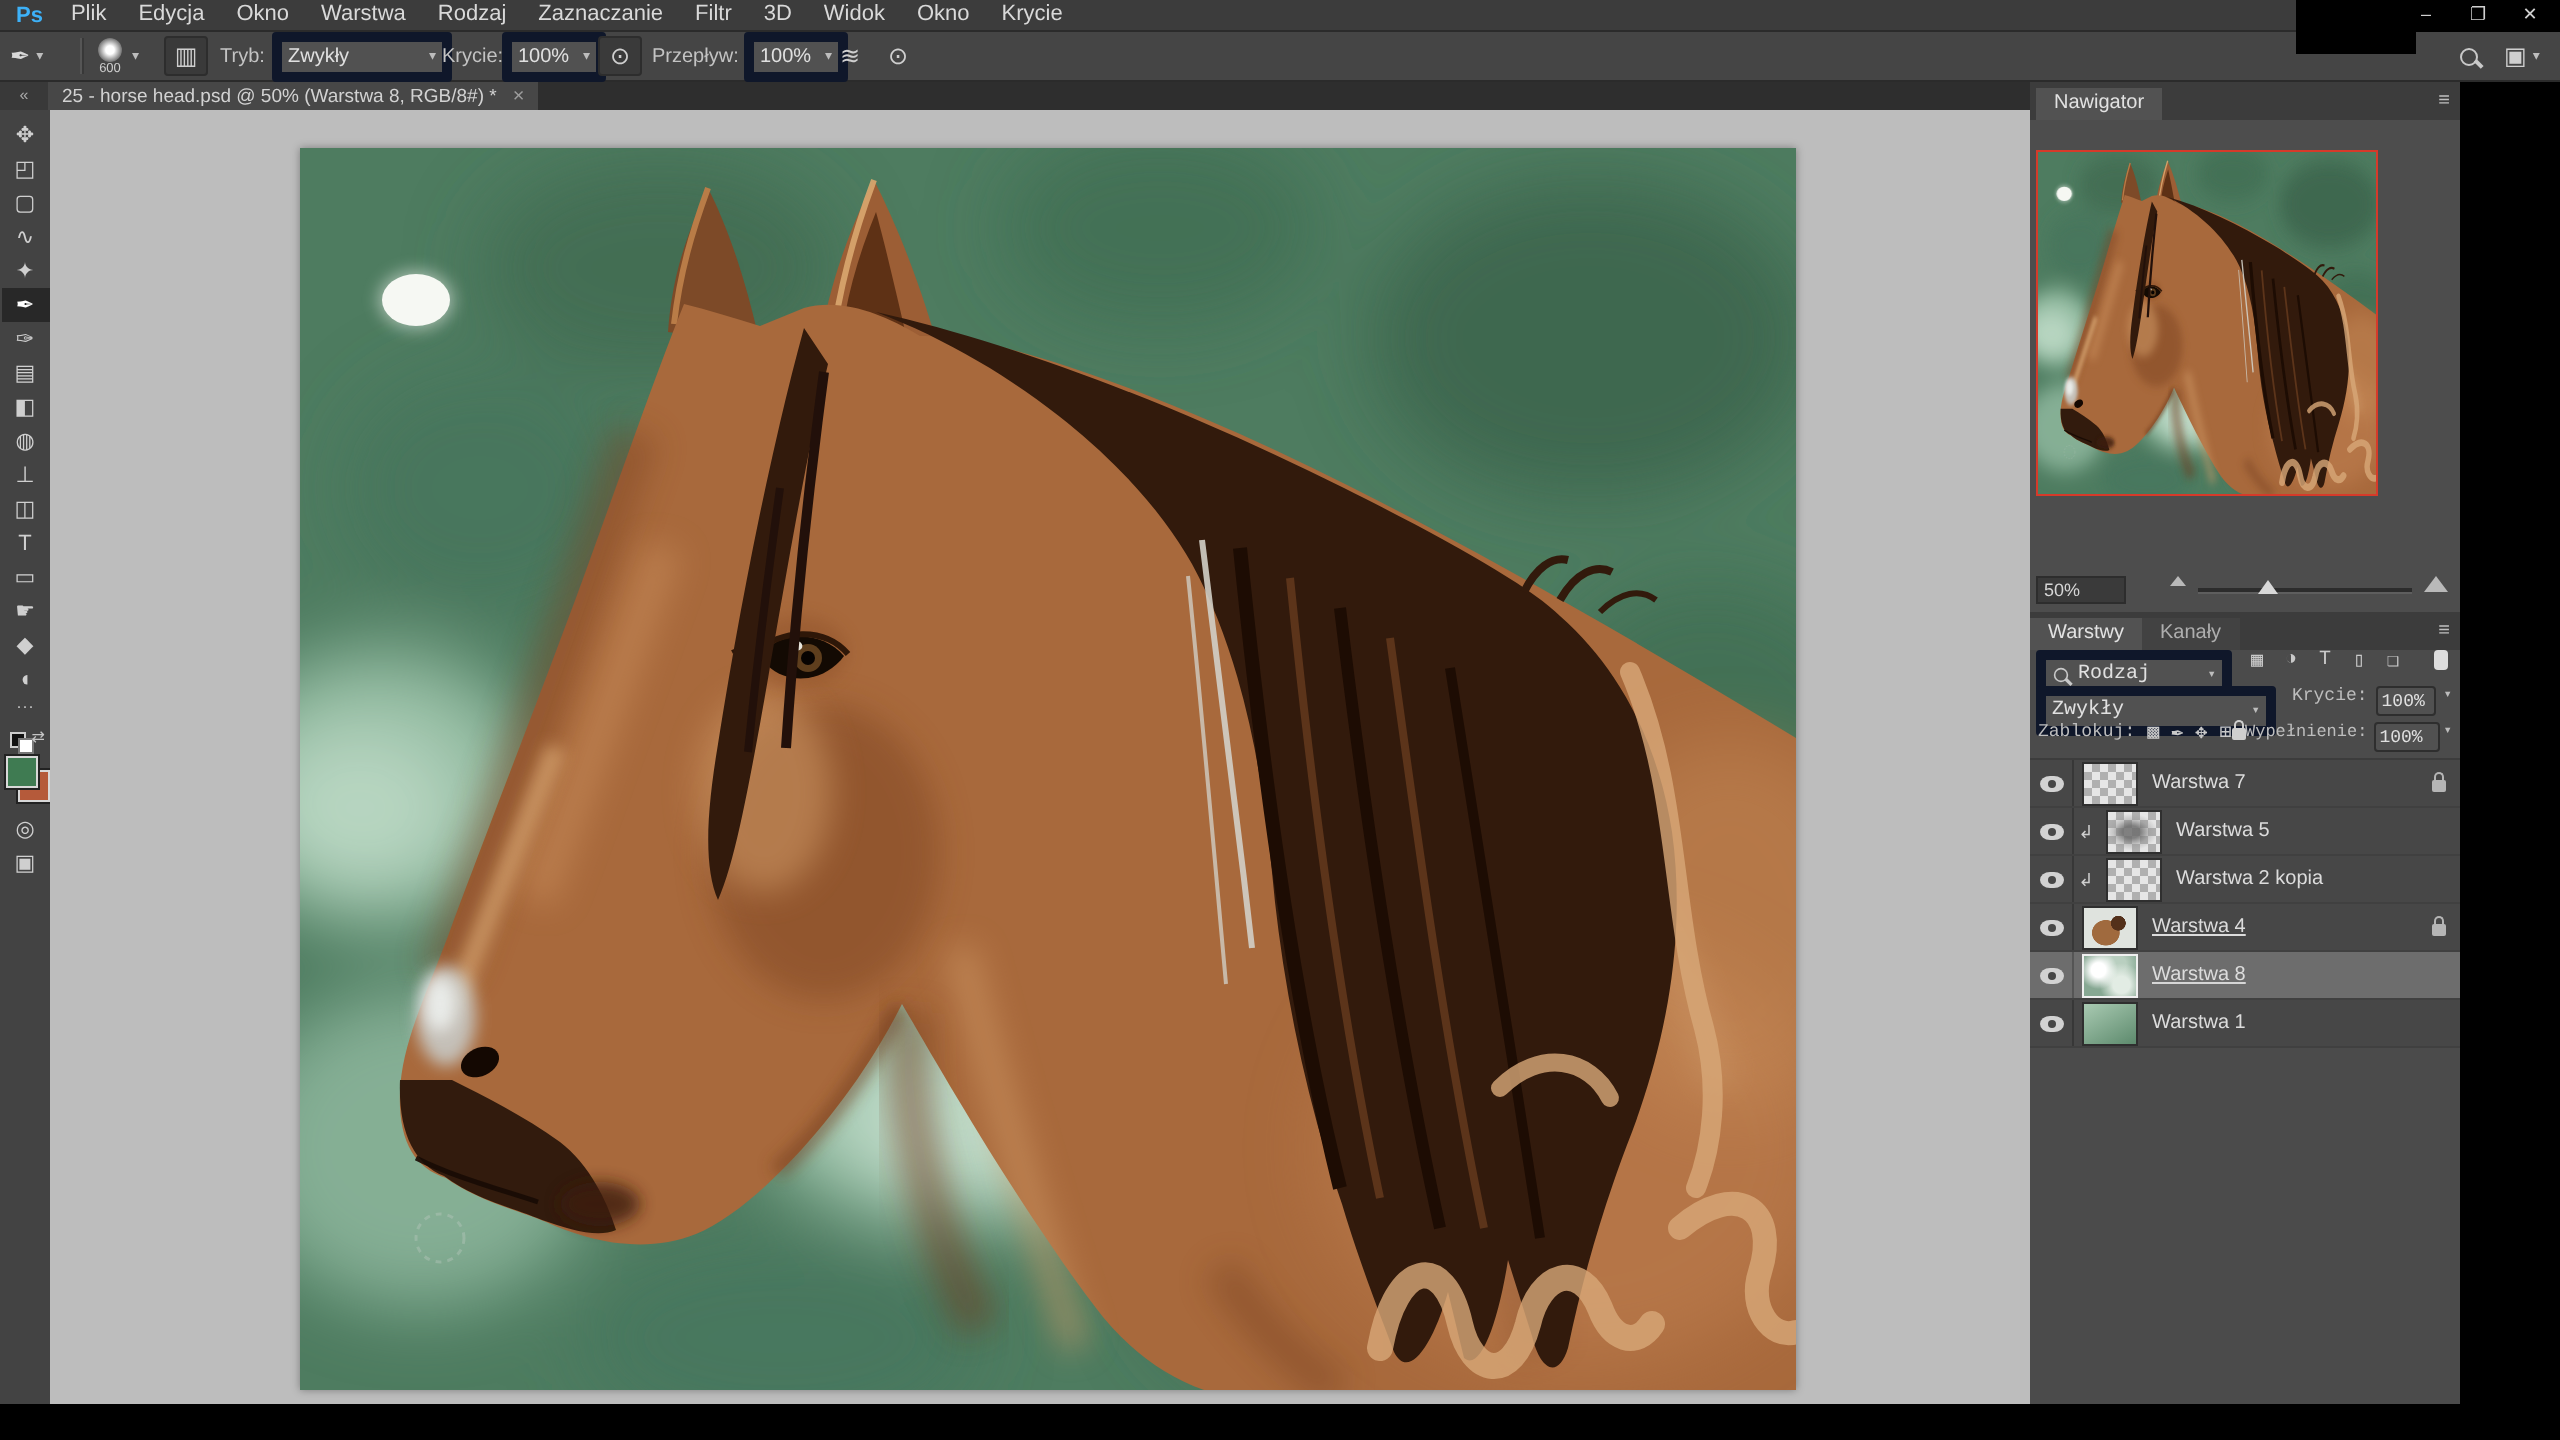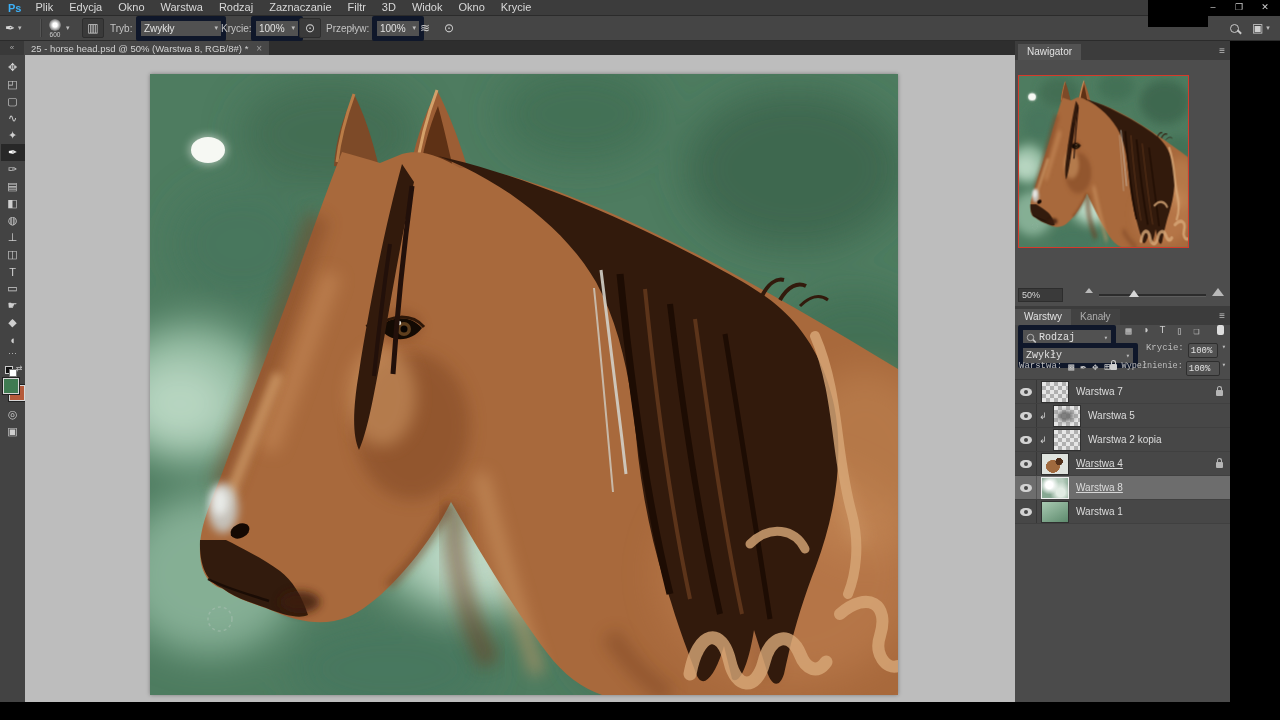--- a/index.html
+++ b/index.html
@@ -523,21 +523,21 @@
           <span>Zwykły</span>
           <span class="caret">▾</span>
         </span>
         <span class="small-lbl" style="margin-left:8px">Krycie:</span>
         <span class="val-box" style="margin-left:4px;width:30px">
           <span>100%</span>
         </span>
         <span style="font-size:7px;color:#bdbdbd;margin:0 4px">▾</span>
       </div>
       <div class="lrow">
-        <span class="small-lbl" style="margin-left:4px">Warstwa:</span>
+        <span class="small-lbl" style="margin-left:4px">Zablokuj:</span>
         <span class="lockicons" id="lock-icons">
             <span class="lkico">▩</span>
             <span class="lkico">✒</span>
             <span class="lkico">✥</span>
             <span class="lkico">⊞</span>
           </span>
         <span class="lockico"></span>
         <span class="small-lbl" style="margin-left:auto;font-size:8.5px">Wypełnienie:</span>
         <span class="val-box" style="margin-left:3px;width:28px">
           <span>100%</span>

